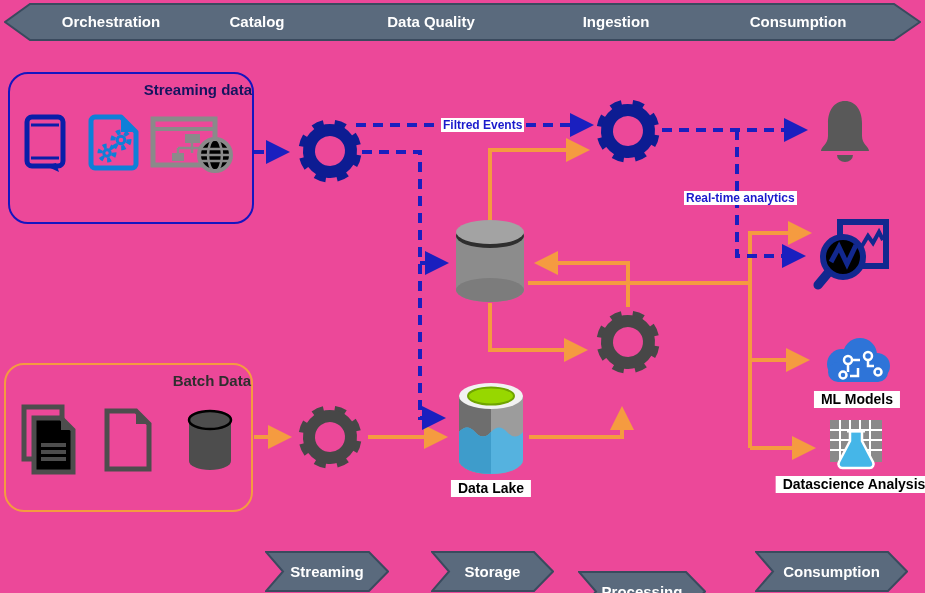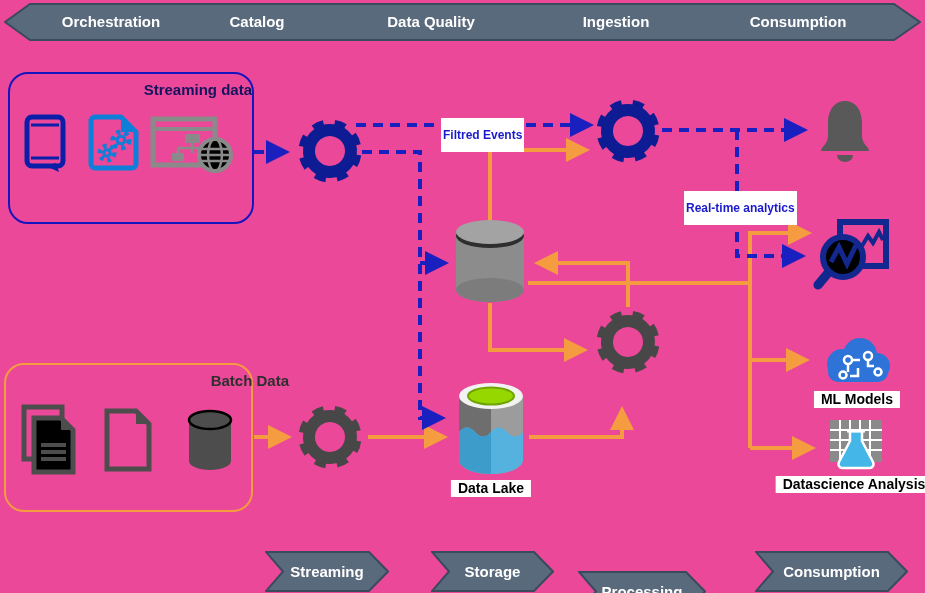--- a/index.html
+++ b/index.html
@@ -11,25 +11,25 @@
   .ribbon-label{position:absolute;top:13px;transform:translateX(-50%);
     color:#fff;font-size:15px;font-weight:700;white-space:nowrap;}
 
   
   .group-box{position:absolute;border:2px solid;border-radius:20px;}
   .group-box.streaming{left:8px;top:72px;width:242px;height:148px;border-color:#1515c0;}
   .group-box.batch{left:4px;top:363px;width:245px;height:145px;border-color:#F59B40;}
   .group-title{position:absolute;top:7px;left:0;width:100%;text-align:right;
     font-size:15px;font-weight:700;}
   .group-box.streaming .group-title{color:#14145e;}
-  .group-box.batch .group-title{color:#2f2f2f;padding-left:38px;}
+  .group-box.batch .group-title{color:#2f2f2f;}
 
   
   .edge-label{position:absolute;background:#fff;color:#1a1acc;font-size:12px;
-    font-weight:700;line-height:14px;padding:10px 2px;white-space:nowrap;}
+    font-weight:700;line-height:14px;padding:0 2px;white-space:nowrap;}
 
   
   .node-label{position:absolute;background:#fff;color:#000;font-size:14px;
     font-weight:700;line-height:17px;padding:0 7px;white-space:nowrap;
     transform:translateX(-50%);}
 
   
   .chevron{position:absolute;top:551px;height:41px;}
   .chevron svg{position:absolute;left:0;top:0;}
   .chevron span{position:absolute;inset:0;display:flex;align-items:center;

